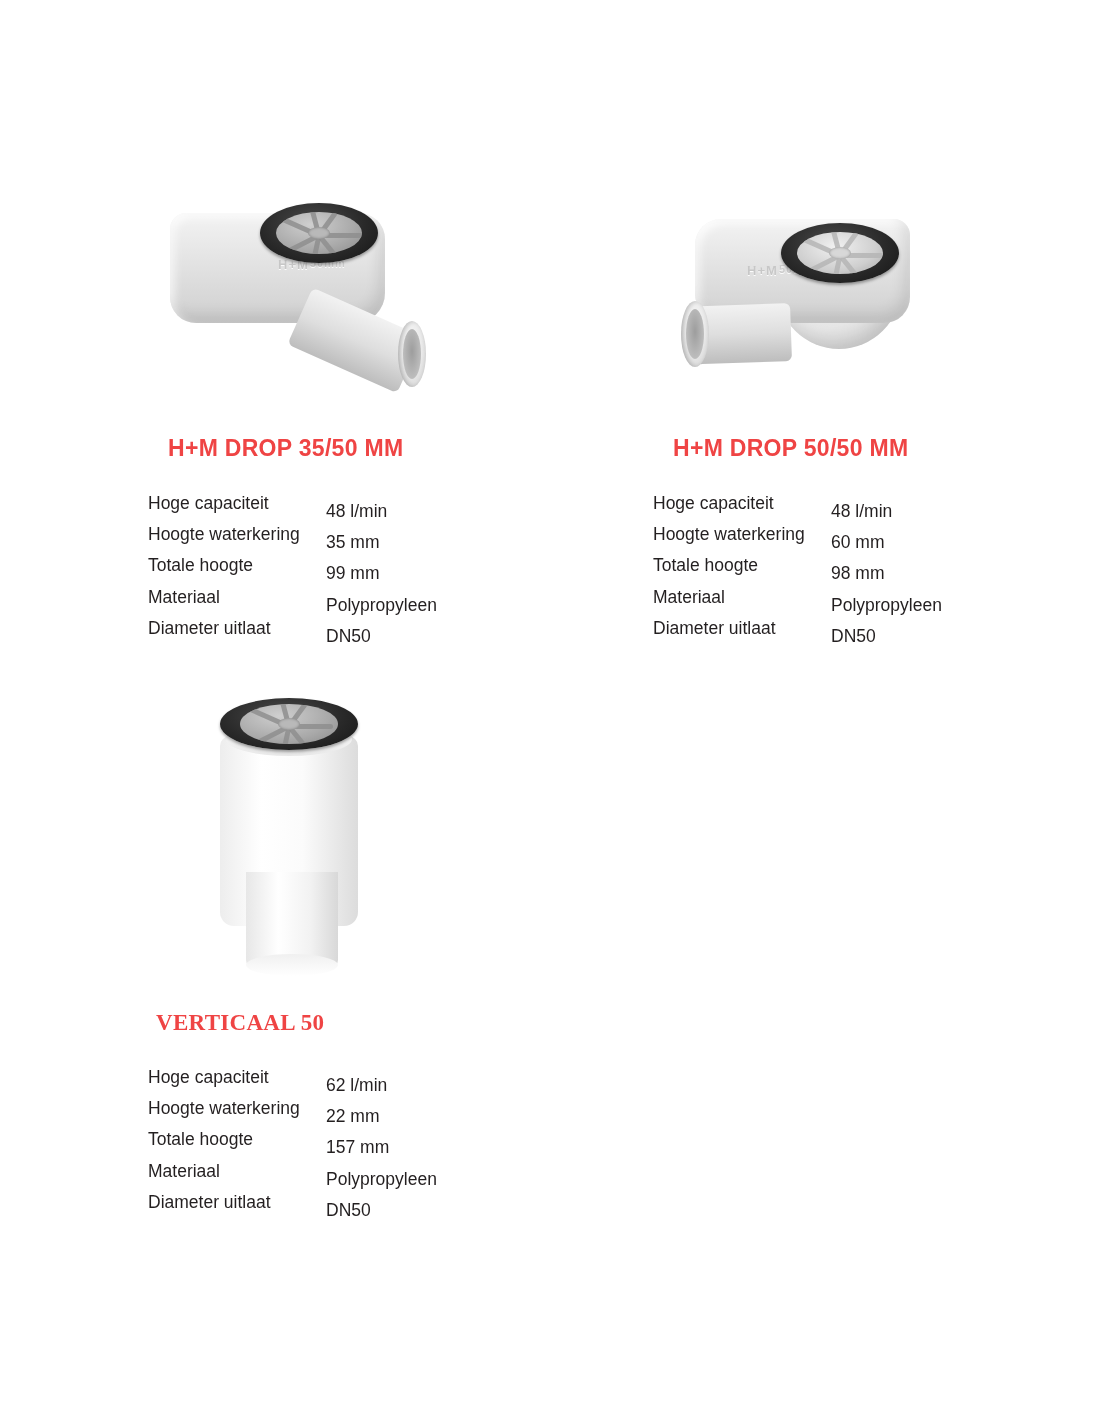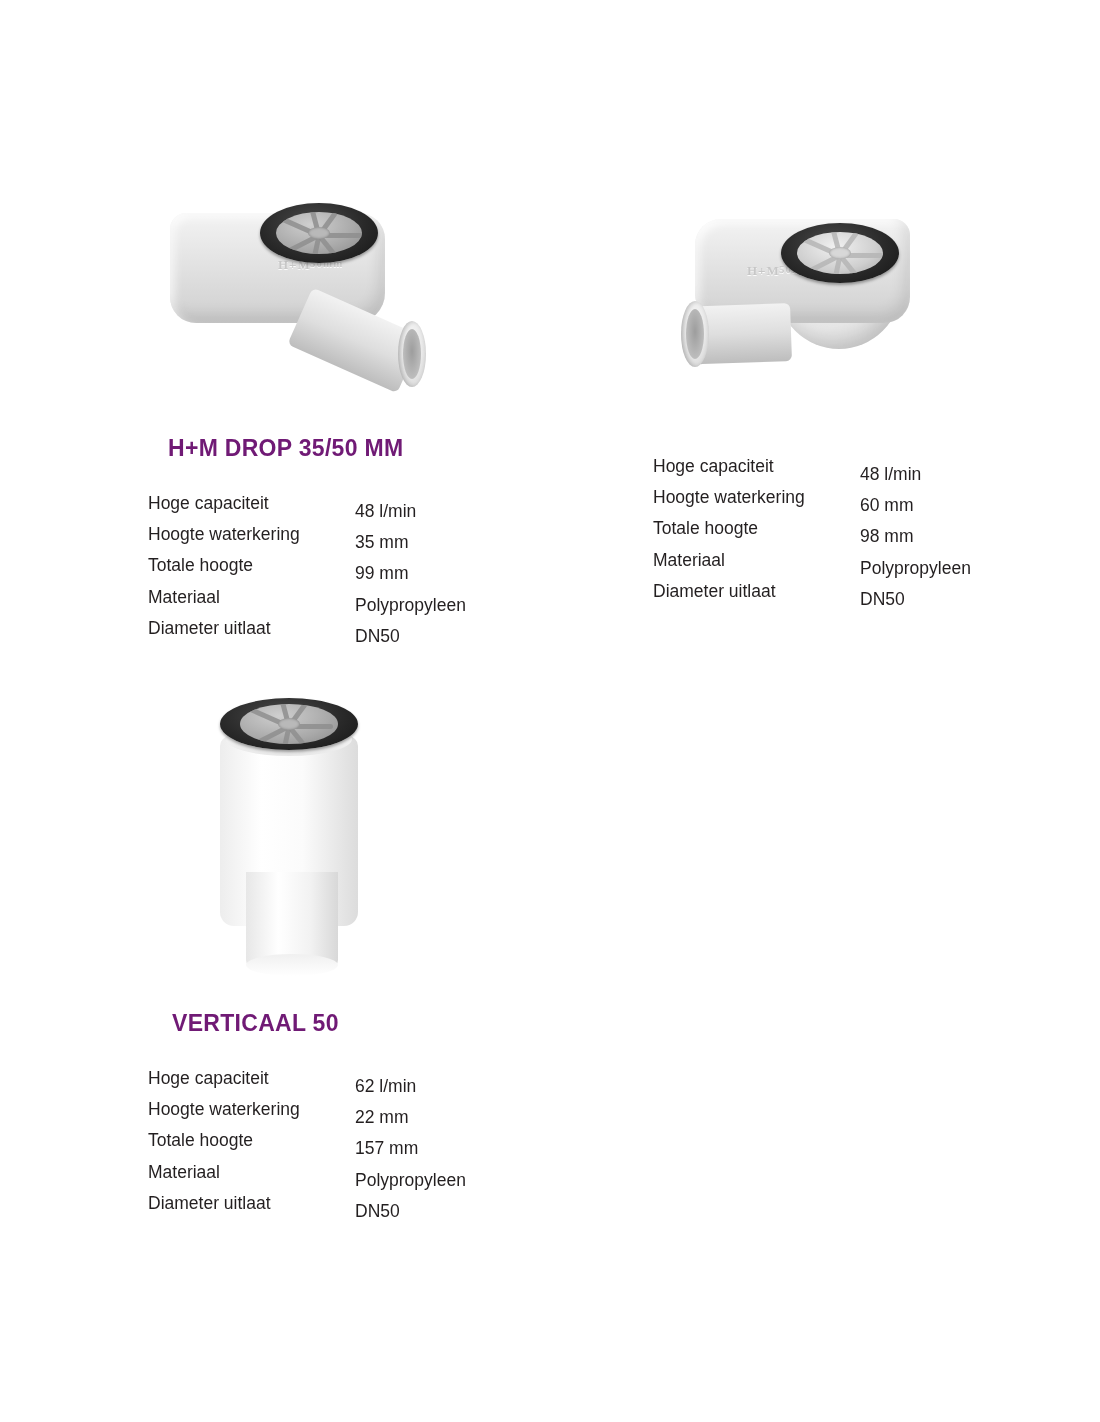--- a/index.html
+++ b/index.html
@@ -24,44 +24,42 @@
     position: absolute;
   }
   .p1 { left: 140px; top: 175px; width: 420px; }
   .p2 { left: 645px; top: 175px; width: 420px; }
   .p3 { left: 140px; top: 670px; width: 420px; }
 
   .img-area {
     position: relative;
     height: 250px;
     width: 420px;
-    font-family: Liberation Serif, serif;
   }
   .p3 .img-area { height: 330px; }
 
   .title {
     font-size: 23px;
     font-weight: bold;
     letter-spacing: 0.3px;
     margin-top: 10px;
     margin-left: 28px;
-    color: #701a75;
-  }
-  .p3 .title { margin-left: 32px; }
+    color: #ef4444;
+  }
+  .p3 .title { margin-left: 16px; font-family: Liberation Serif, serif; }
 
   .specs {
     margin-top: 30px;
     margin-left: 8px;
     font-size: 17.5px;
     line-height: 23.2px;
     color: #231f20;
   }
   .spec-row {
     display: flex;
-    gap: 29px;
   }
   .spec-label {
     width: 178px;
     flex: 0 0 178px;
   }
   .spec-value {
     flex: 1 1 auto;
     margin-top: 8px;
   }
 
@@ -284,20 +282,21 @@
           <i style="transform: rotate(51deg); background:#b5b5b5;"></i>
           <i style="transform: rotate(102deg); background:#b5b5b5;"></i>
           <i style="transform: rotate(153deg); background:#b5b5b5;"></i>
           <i style="transform: rotate(204deg); background:#b5b5b5;"></i>
           <i style="transform: rotate(255deg); background:#b5b5b5;"></i>
           <i style="transform: rotate(306deg); background:#b5b5b5;"></i>
         </div>
         <div class="hub" style="left:174px; top:62px; background:#d8d8d8;"></div>
       </div>
     </div>
+    <div class="title">H+M DROP 50/50 MM</div>
     <div class="specs">
       <div class="spec-row">
         <div class="spec-label">Hoge capaciteit</div>
         <div class="spec-value">48 l/min</div>
       </div>
       <div class="spec-row">
         <div class="spec-label">Hoogte waterkering</div>
         <div class="spec-value">60 mm</div>
       </div>
       <div class="spec-row">

